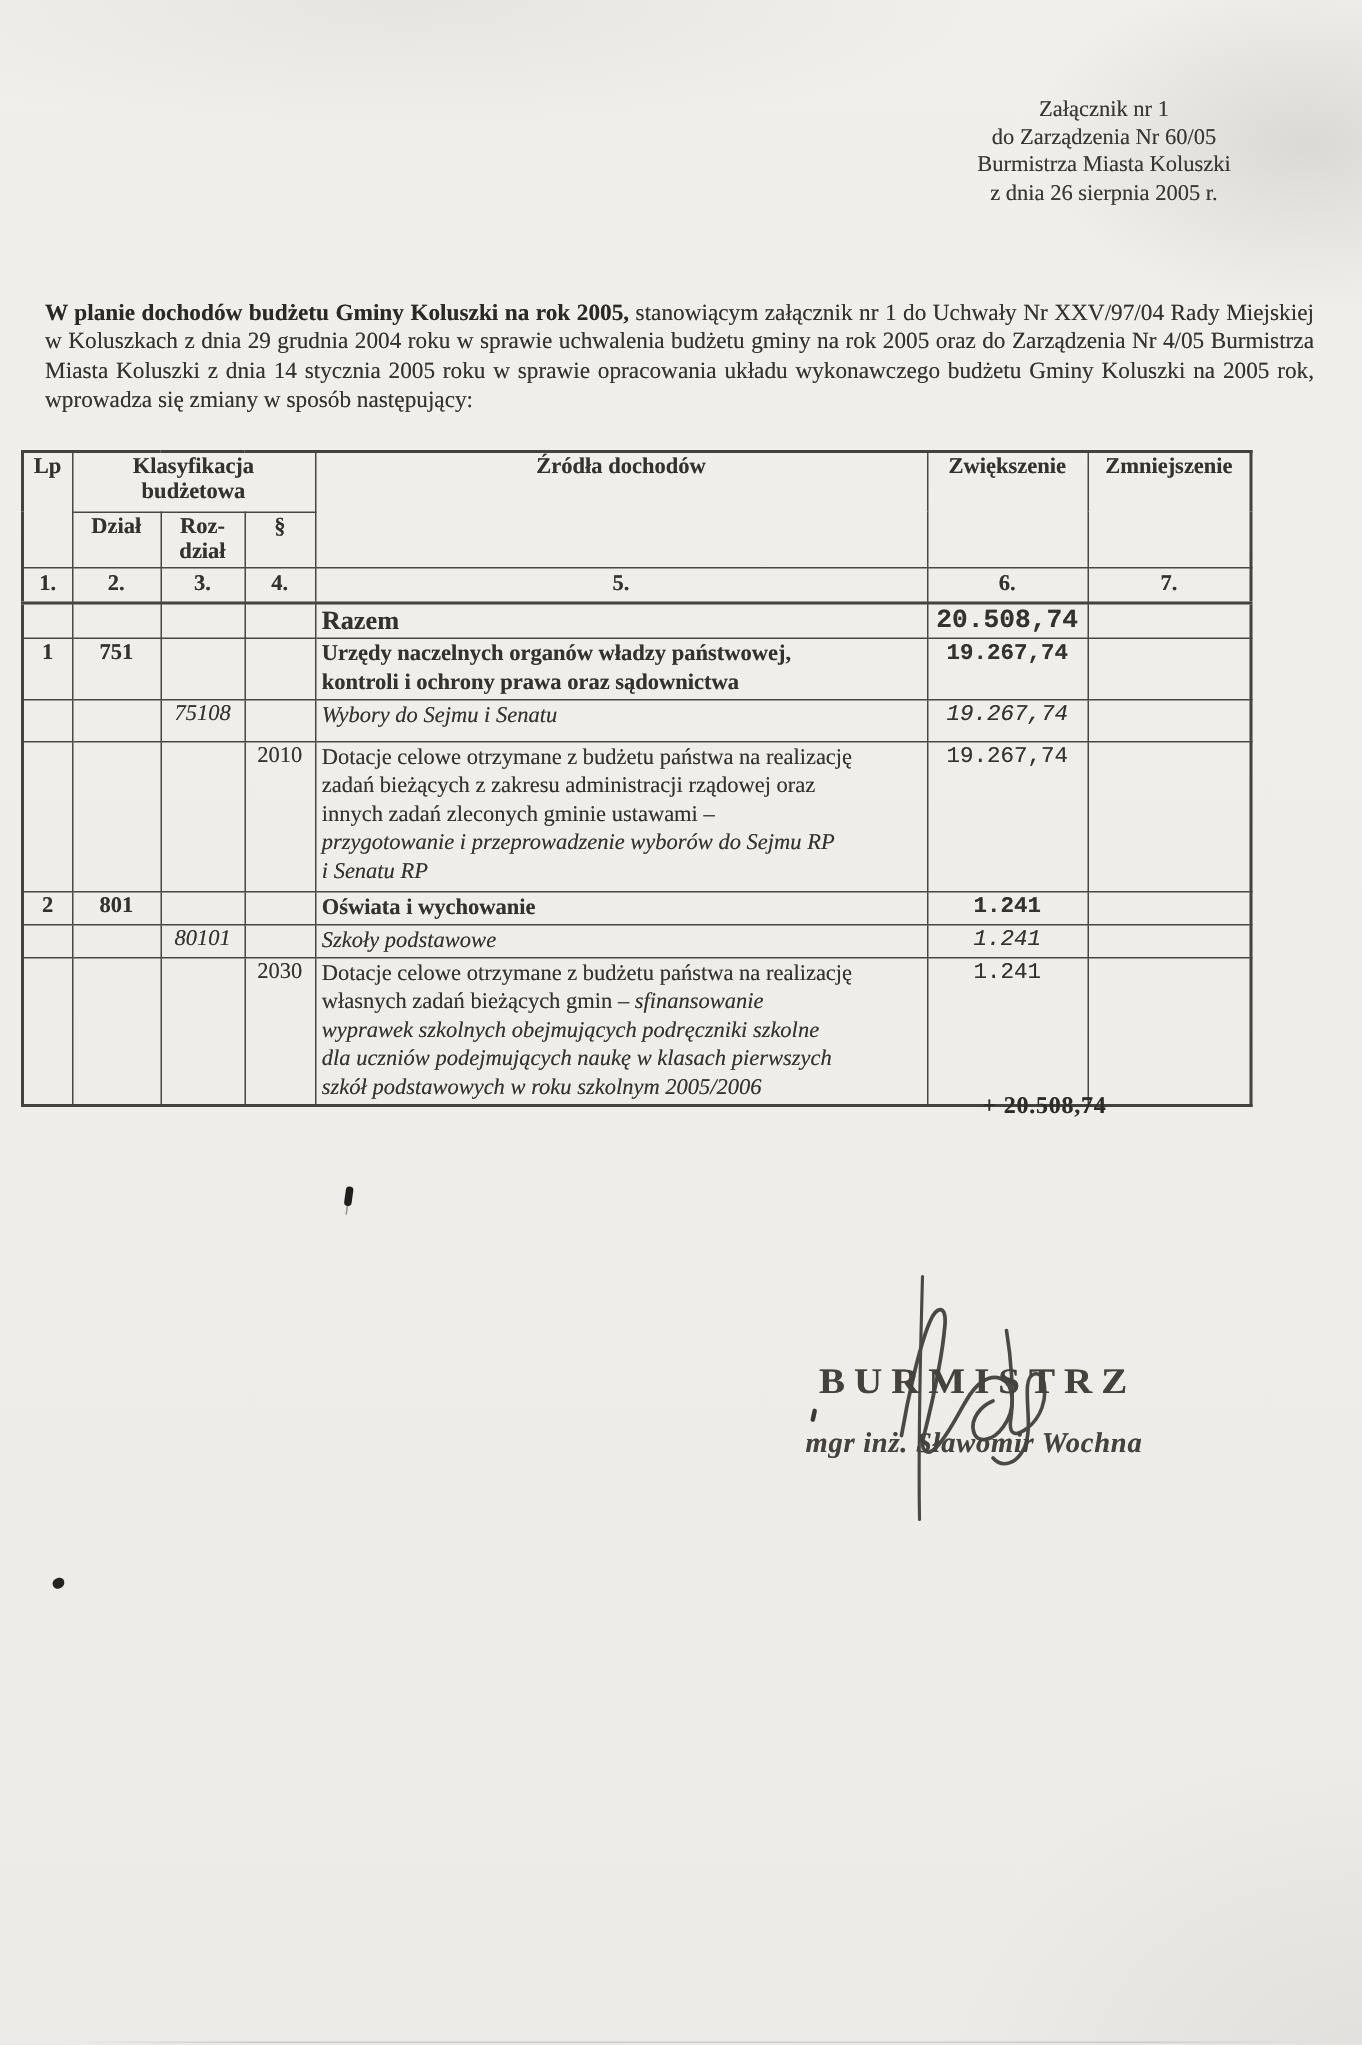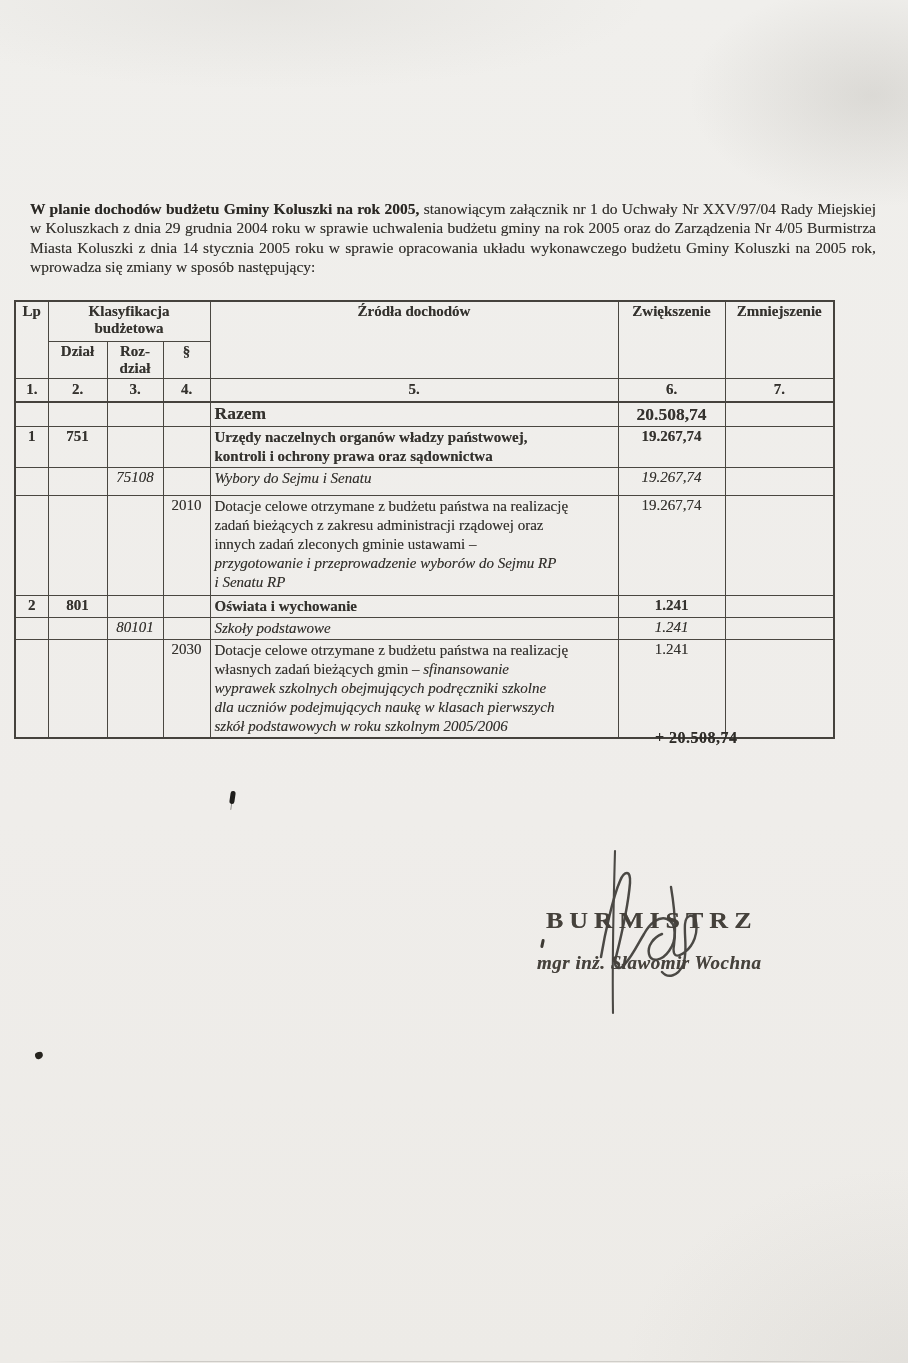--- a/index.html
+++ b/index.html
@@ -38,21 +38,21 @@
   }
   table.budget{border:2px solid #45423d;}
   table.budget td{border:1px solid #4a4741;padding:1px 4px;vertical-align:top;overflow:hidden;}
   td.hd{font-weight:bold;text-align:center;}
   td.vmid{vertical-align:middle;}
   td.vtop{vertical-align:top;padding-top:4px;margin-top:24px;}
   tr.hrow3 td{font-weight:bold;text-align:center;vertical-align:middle;padding:0;}
   tr.hrow3{border-bottom:2px solid #45423d;}
   td.prewrap{white-space:pre-line;}
   td.ctr{text-align:center;}
-  td.num{text-align:center;padding-top:2px;}
+  td.num{text-align:center;padding-top:2px;font-family:Liberation Mono, monospace;}
   td.src{padding-left:8px;line-height:19px;padding-top:2px;}
   .bold{font-weight:bold;margin-left:48px;}
   .ital{font-style:italic;}
   tr.razem td.src{font-size:17.5px;}
   tr.razem td.num{font-size:17.5px;}
   
   .grand-total{
     position:absolute;top:729px;left:655px;
     font-size:16px;font-weight:bold;color:#2e2c28;letter-spacing:.5px;
   }
@@ -84,20 +84,26 @@
   .edge-line{
     position:absolute;left:40px;bottom:1px;width:840px;height:1px;
     background:linear-gradient(90deg,rgba(110,106,100,0),rgba(110,106,100,.25) 15%,rgba(110,106,100,.22) 85%,rgba(110,106,100,0));
   }
 </style>
 </head>
 <body>
 
 <div class="page">
 
+  <div class="att-header">
+    <div>Załącznik nr 1</div>
+    <div>do Zarządzenia Nr 60/05</div>
+    <div>Burmistrza Miasta Koluszki</div>
+    <div>z dnia 26 sierpnia 2005 r.</div>
+  </div>
 
   <p class="intro"><b>W planie dochodów budżetu Gminy Koluszki na rok 2005,</b><span> stanowiącym załącznik nr 1 do Uchwały Nr XXV/97/04 Rady Miejskiej w Koluszkach z dnia 29 grudnia 2004  roku  w sprawie uchwalenia budżetu gminy na rok 2005 oraz do Zarządzenia Nr 4/05 Burmistrza Miasta Koluszki z dnia 14 stycznia 2005 roku w sprawie opracowania układu wykonawczego budżetu Gminy Koluszki na 2005 rok, wprowadza się zmiany w sposób następujący:</span></p>
 
   <table class="budget">
     <colgroup>
       <col style="width:33px">
         <col style="width:59px">
         <col style="width:56px">
         <col style="width:47px">
       <col style="width:408px">

